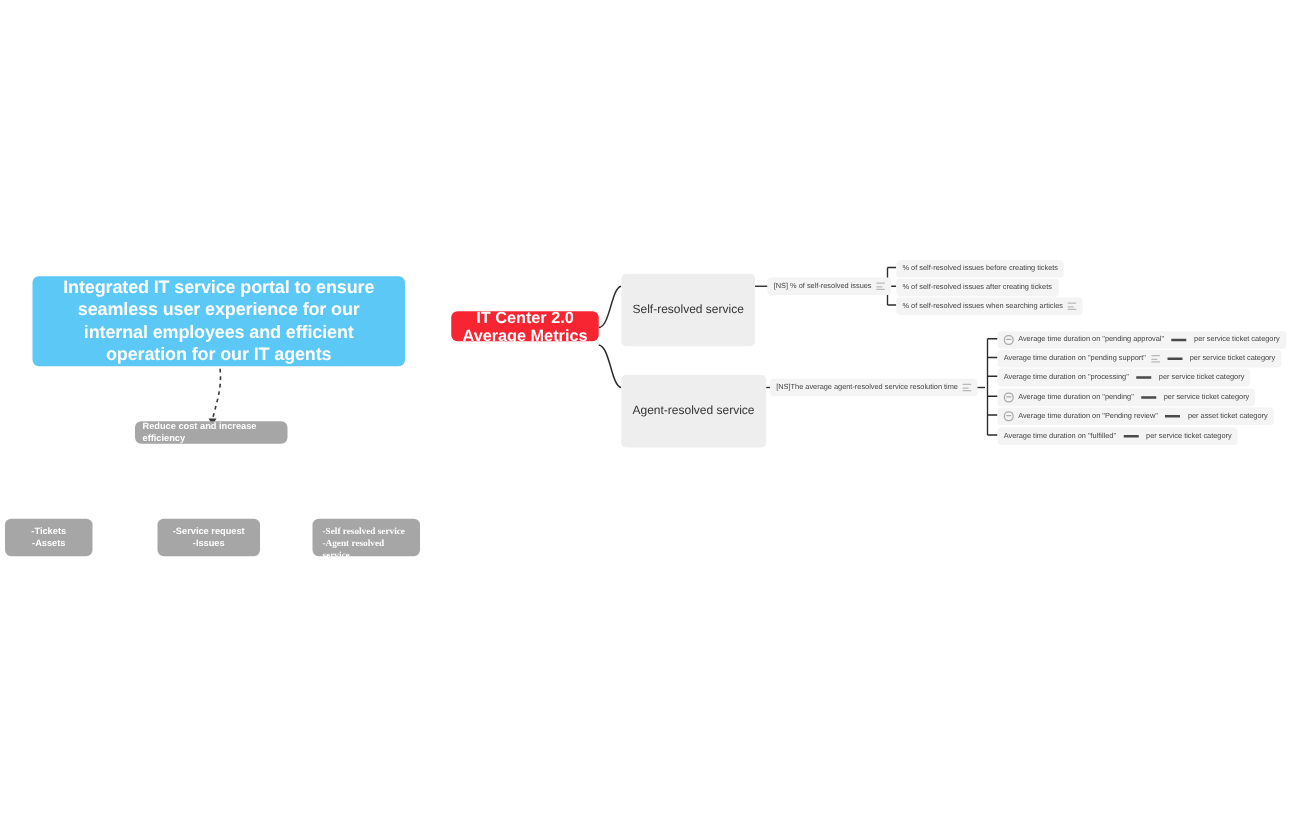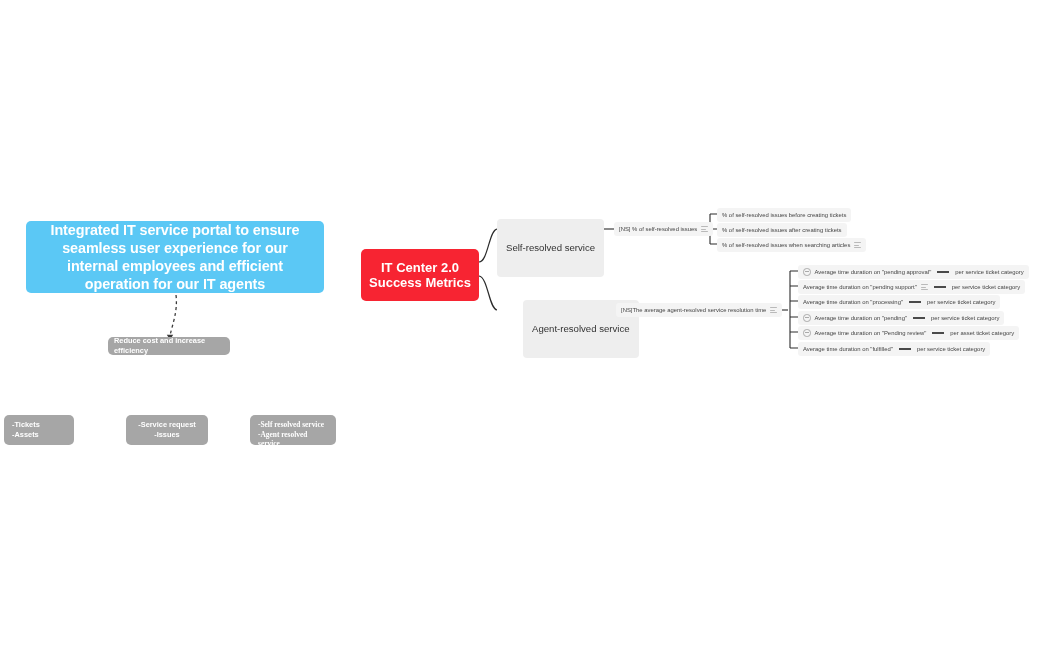--- a/index.html
+++ b/index.html
@@ -25,41 +25,41 @@
   }
 
   
   .gbox{
     position:absolute;background:#a6a6a6;border-radius:5px;
     color:#ffffff;font-size:7.4px;font-weight:bold;line-height:9.6px;
     padding:5px 8px;box-sizing:border-box;
   }
   #box-reduce{left:108px;top:337px;width:122px;height:18px;
     display:flex;align-items:center;justify-content:flex-start;padding:0 6px;}
-  #box-tickets{left:4px;top:415px;width:70px;height:30px;}
+  #box-tickets{left:4px;top:415px;width:70px;height:30px;text-align:center;}
   #box-service{left:126px;top:415px;width:82px;height:30px;text-align:center;}
   #box-resolved{left:250px;top:415px;width:86px;height:30px;font-family:Liberation Serif, serif;}
 
   
   .root{
-    position:absolute;left:361px;top:249px;width:118px;height:52px;
+    position:absolute;left:361px;top:249px;width:118px;height:24px;
     background:#f72432;border-radius:5px;
     display:flex;flex-direction:column;align-items:center;justify-content:center;
     color:#ffffff;font-size:13px;font-weight:bold;line-height:15px;
     text-align:center;
   }
 
   
   .branch{
     position:absolute;background:#eeeeee;border-radius:4px;
     color:#333333;font-size:9.6px;line-height:12px;
     padding:23px 9px;box-sizing:border-box;white-space:nowrap;
   }
   #branch-self{left:497px;top:219px;}
-  #branch-agent{left:523px;top:300px;}
+  #branch-agent{left:497px;top:300px;}
 
   
   .leaf{
     position:absolute;background:#f4f4f4;border-radius:3px;
     color:#444444;font-size:5.9px;line-height:8px;
     padding:3px 5px;box-sizing:border-box;white-space:nowrap;
     display:flex;align-items:center;gap:4px;
   }
   .leaf-text{display:inline-block;}
 
@@ -131,21 +131,21 @@
     <div>-Issues</div>
   </div>
 
   <div class="gbox" id="box-resolved">
     <div>-Self resolved service</div>
     <div>-Agent resolved service</div>
   </div>
 
   <div class="root">
     <div>IT Center 2.0</div>
-    <div>Success Metrics</div>
+    <div>Average Metrics</div>
   </div>
 
   <div class="branch" id="branch-self">Self-resolved service</div>
 
   <div class="leaf" style="left:614px;top:222px;">
     <span class="leaf-text">[NS] % of self-resolved issues</span>
     <span class="note-icon">
         <i></i>
         <i></i>
         <i></i>

